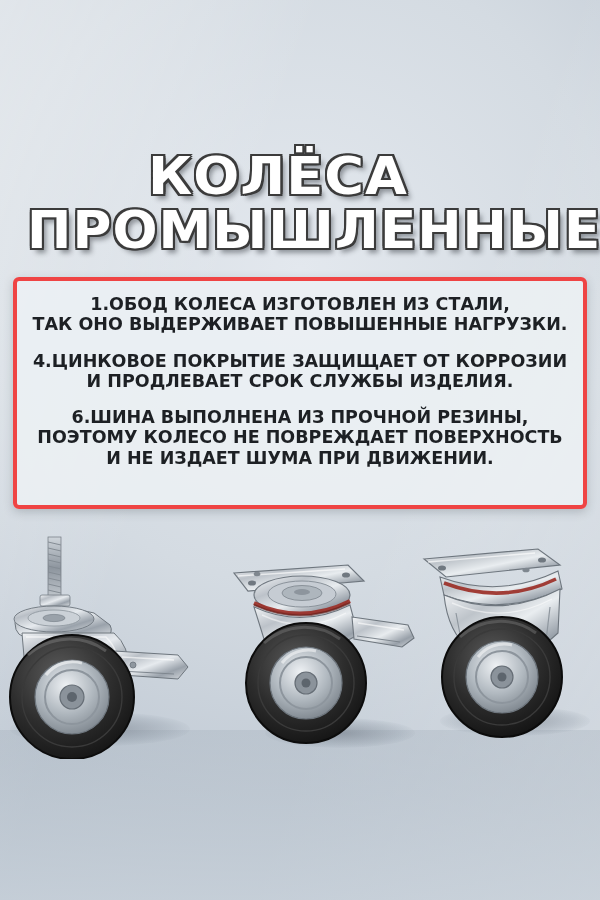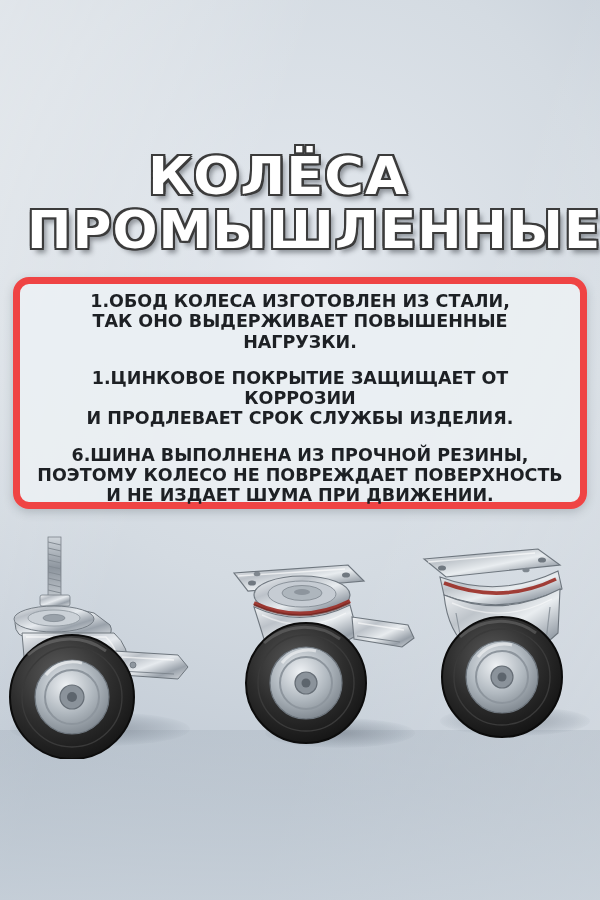--- a/index.html
+++ b/index.html
@@ -88,23 +88,23 @@
 
   
   .panel {
     position: absolute;
     left: 13px;
     top: 277px;
     width: 574px;
     height: 232px;
     box-sizing: border-box;
     background: rgba(236, 240, 244, 0.88);
-    border: 7px solid #ef4444;
-    border-radius: 16px;
-    padding: 7px 14px 10px 14px;
+    border: 4px solid #ef4444;
+    border-radius: 6px;
+    padding: 13px 14px 10px 14px;
     z-index: 6;
     box-shadow: 0 3px 10px rgba(60,70,80,0.25);
   }
   .para {
     font-family: "DejaVu Sans", sans-serif;
     font-weight: bold;
     font-size: 17.5px;
     line-height: 1.16;
     color: #1d2024;
     text-align: center;
@@ -152,21 +152,21 @@
   <div class="bg-floor"></div>
 
   <div class="title-block">
     <div class="title-line title-line-1">КОЛЁСА</div>
     <div class="title-line title-line-2">ПРОМЫШЛЕННЫЕ</div>
   </div>
 
   <div class="panel">
     <p class="para">1.ОБОД КОЛЕСА ИЗГОТОВЛЕН ИЗ СТАЛИ,
 ТАК ОНО ВЫДЕРЖИВАЕТ ПОВЫШЕННЫЕ НАГРУЗКИ.</p>
-    <p class="para">1.ЦИНКОВОЕ ПОКРЫТИЕ ЗАЩИЩАЕТ ОТ КОРРОЗИИ
+    <p class="para">4.ЦИНКОВОЕ ПОКРЫТИЕ ЗАЩИЩАЕТ ОТ КОРРОЗИИ
 И ПРОДЛЕВАЕТ СРОК СЛУЖБЫ ИЗДЕЛИЯ.</p>
     <p class="para">6.ШИНА ВЫПОЛНЕНА ИЗ ПРОЧНОЙ РЕЗИНЫ,
 ПОЭТОМУ КОЛЕСО НЕ ПОВРЕЖДАЕТ ПОВЕРХНОСТЬ
 И НЕ ИЗДАЕТ ШУМА ПРИ ДВИЖЕНИИ.</p>
   </div>
 
   <div class="shadow sh1"></div>
   <div class="shadow sh2"></div>
   <div class="shadow sh3"></div>
 

